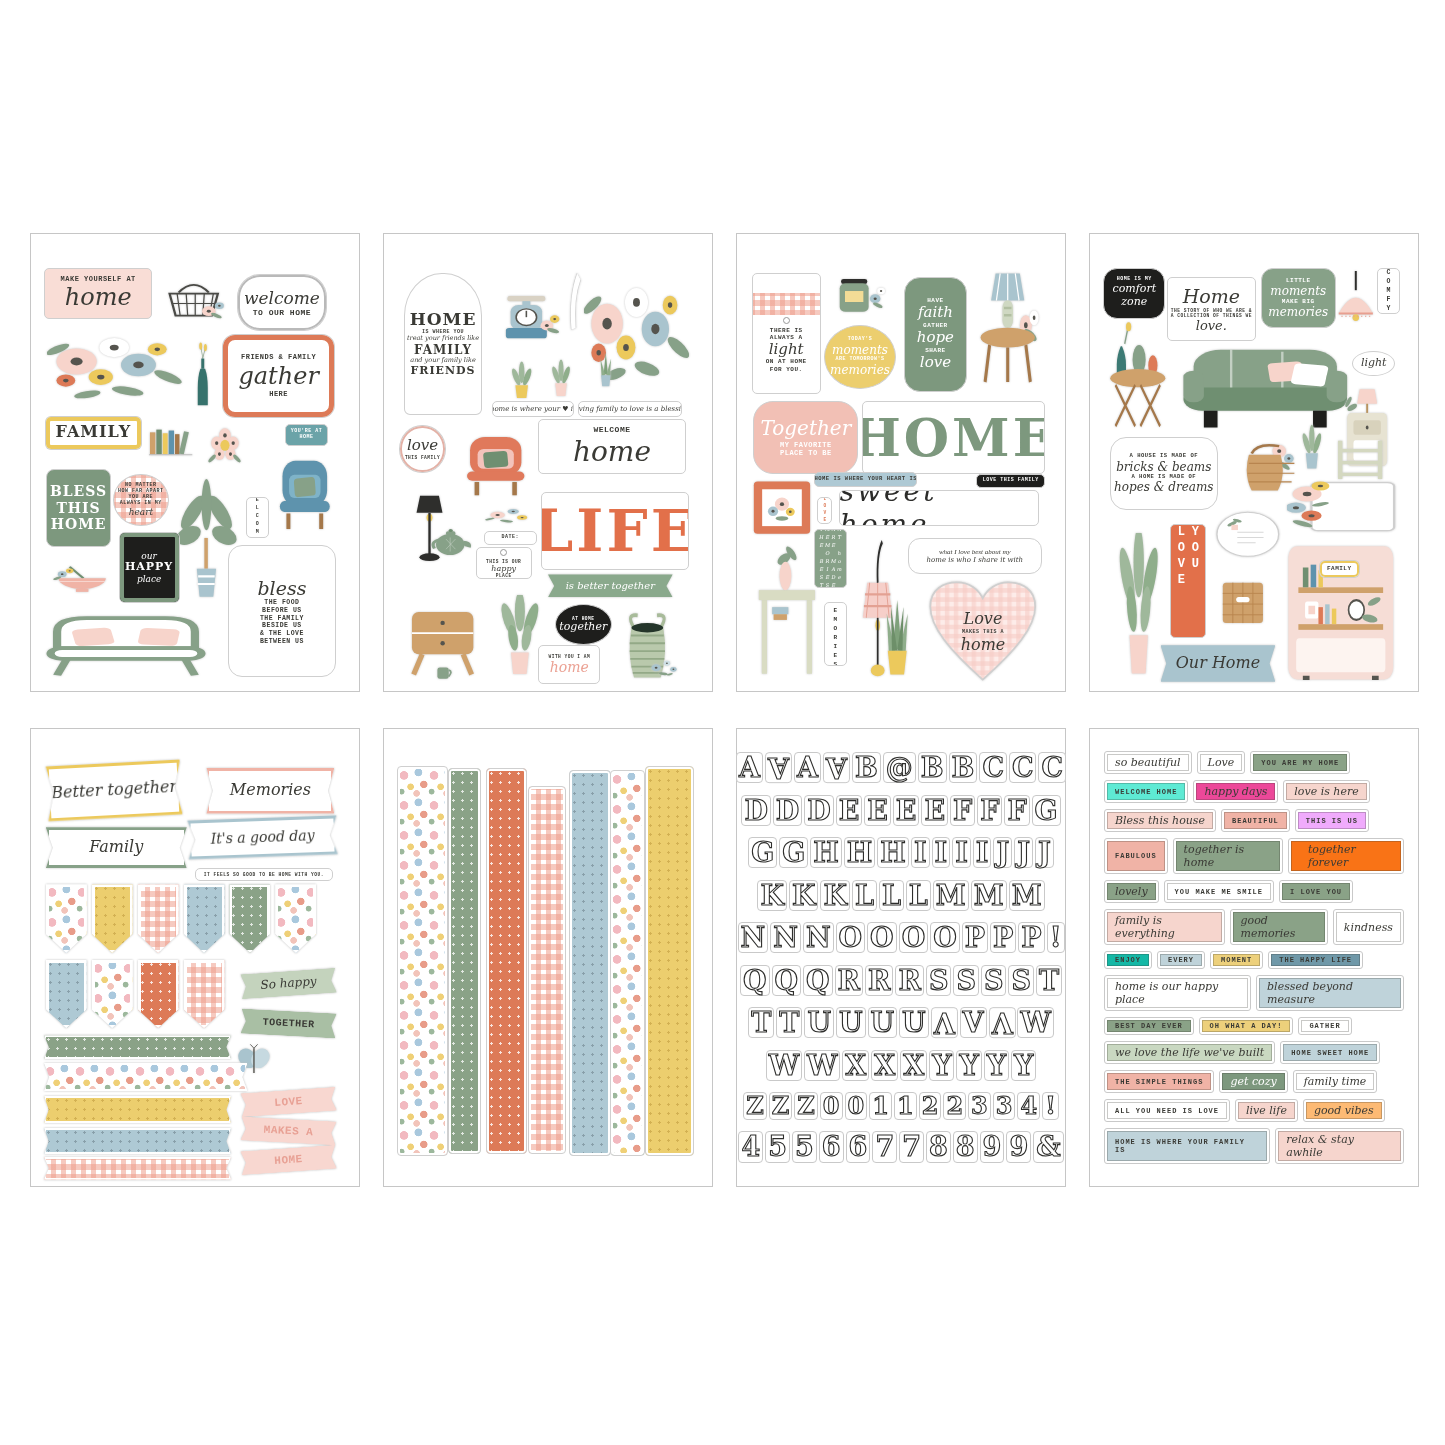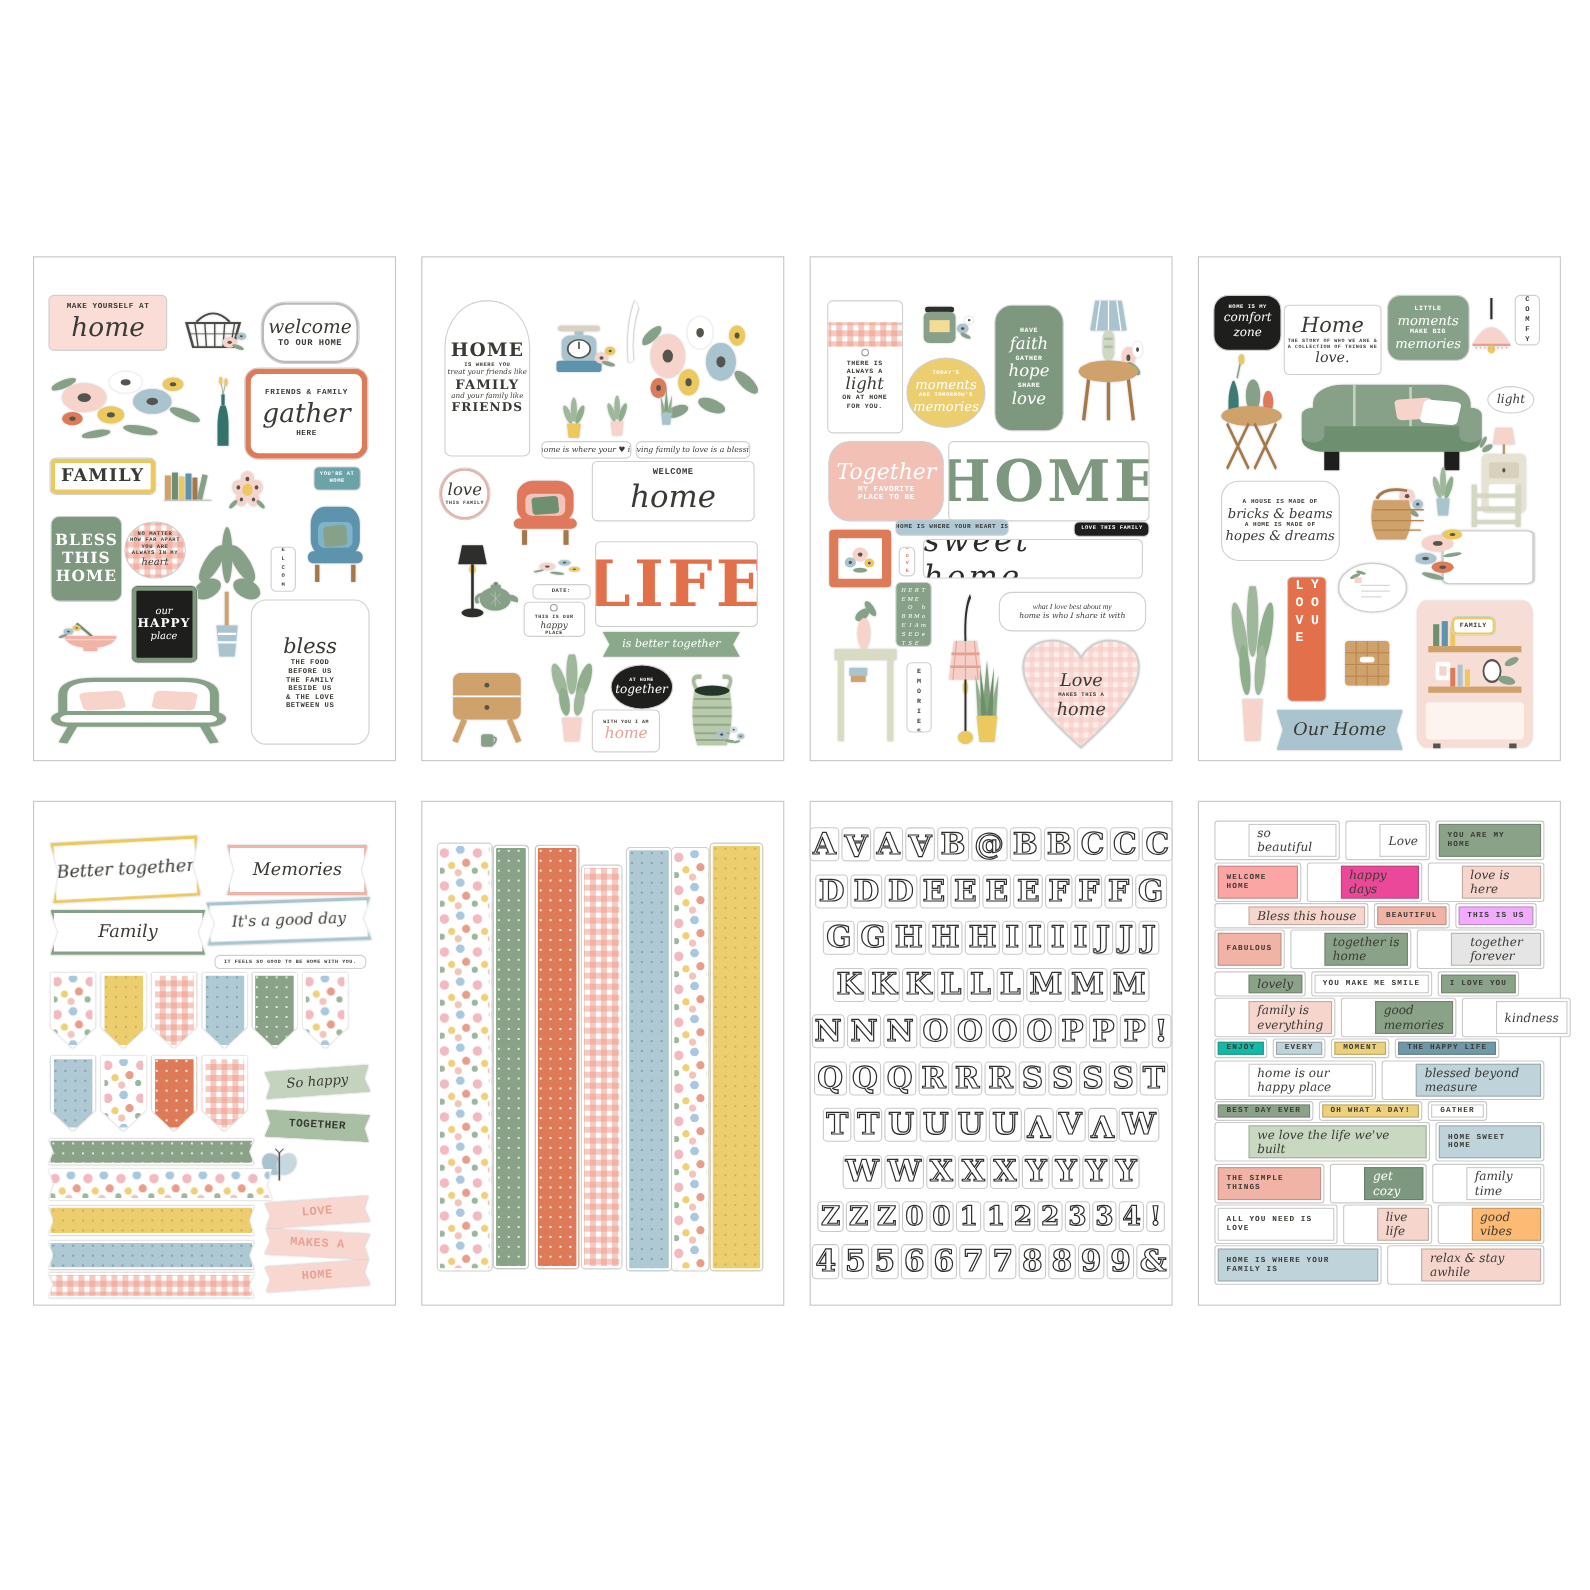--- a/index.html
+++ b/index.html
@@ -43,21 +43,21 @@
   .alpha-sheet{display:flex;flex-direction:column;justify-content:space-evenly;padding:12px 10px;box-sizing:border-box;}
   .arow{display:flex;justify-content:center;align-items:center;}
   .alpha{display:inline-block;background:#fff;border:1px solid #c9c9c9;border-radius:4px;padding:0 2px;margin:0 1px;
     font-family:"DejaVu Serif",serif;font-weight:700;color:#fff;-webkit-text-stroke:1.1px #2e2e2c;line-height:1.08;}
   .flip{transform:rotate(180deg);}
   .words-sheet{display:flex;flex-direction:column;justify-content:space-evenly;padding:16px 14px;box-sizing:border-box;}
   .wrow{display:flex;gap:5px;align-items:stretch;}
   .wstk{background:#fff;border:1px solid #c9c9c9;border-radius:3px;padding:2px;display:inline-flex;}
   .win{display:inline-flex;align-items:center;justify-content:center;padding:1px 7px;border:1px solid rgba(60,60,55,.28);box-sizing:border-box;}
   .win.caps{font-size:7px;letter-spacing:1px;}
-  .win.script{font-size:11px;margin-left:28px;}
+  .win.script{font-size:11px;}
   .hearttxt{position:absolute;inset:0;display:flex;flex-direction:column;align-items:center;justify-content:center;line-height:1.2;text-align:center;}
 </style>
 </head>
 <body>
 
 <div id="canvas">
   <div id="sheets">
       <div class="sheet">
         <div class="stk" style="left: 4%; top: 7.5%; width: 33%; height: 11%; background: rgb(249, 221, 214); position: absolute;">
           <div class="lines">
@@ -1060,21 +1060,21 @@
           </span>
           <span class="wstk">
             <span class="win script" style="background: rgb(255, 255, 255);">Love</span>
           </span>
           <span class="wstk">
             <span class="win caps" style="background: rgb(138, 162, 135);">YOU ARE MY HOME</span>
           </span>
         </div>
         <div class="wrow">
           <span class="wstk">
-            <span class="win caps" style="background: #fca5a5;">WELCOME HOME</span>
+            <span class="win caps" style="background: #5eead4;">WELCOME HOME</span>
           </span>
           <span class="wstk">
             <span class="win script" style="background: #ec4899;">happy days</span>
           </span>
           <span class="wstk">
             <span class="win script" style="background: rgb(246, 213, 205);">love is here</span>
           </span>
         </div>
         <div class="wrow">
           <span class="wstk">
@@ -1088,21 +1088,21 @@
           </span>
         </div>
         <div class="wrow">
           <span class="wstk">
             <span class="win caps" style="background: rgb(240, 179, 166);">FABULOUS</span>
           </span>
           <span class="wstk">
             <span class="win script" style="background: rgb(138, 162, 135);">together is home</span>
           </span>
           <span class="wstk">
-            <span class="win script" style="background: #e5e5e5; padding-left: 16px;">together forever</span>
+            <span class="win script" style="background: #f97316; padding-left: 16px;">together forever</span>
           </span>
         </div>
         <div class="wrow">
           <span class="wstk">
             <span class="win script" style="background: rgb(138, 162, 135);">lovely</span>
           </span>
           <span class="wstk">
             <span class="win caps" style="background: rgb(255, 255, 255);">YOU MAKE ME SMILE</span>
           </span>
           <span class="wstk">

